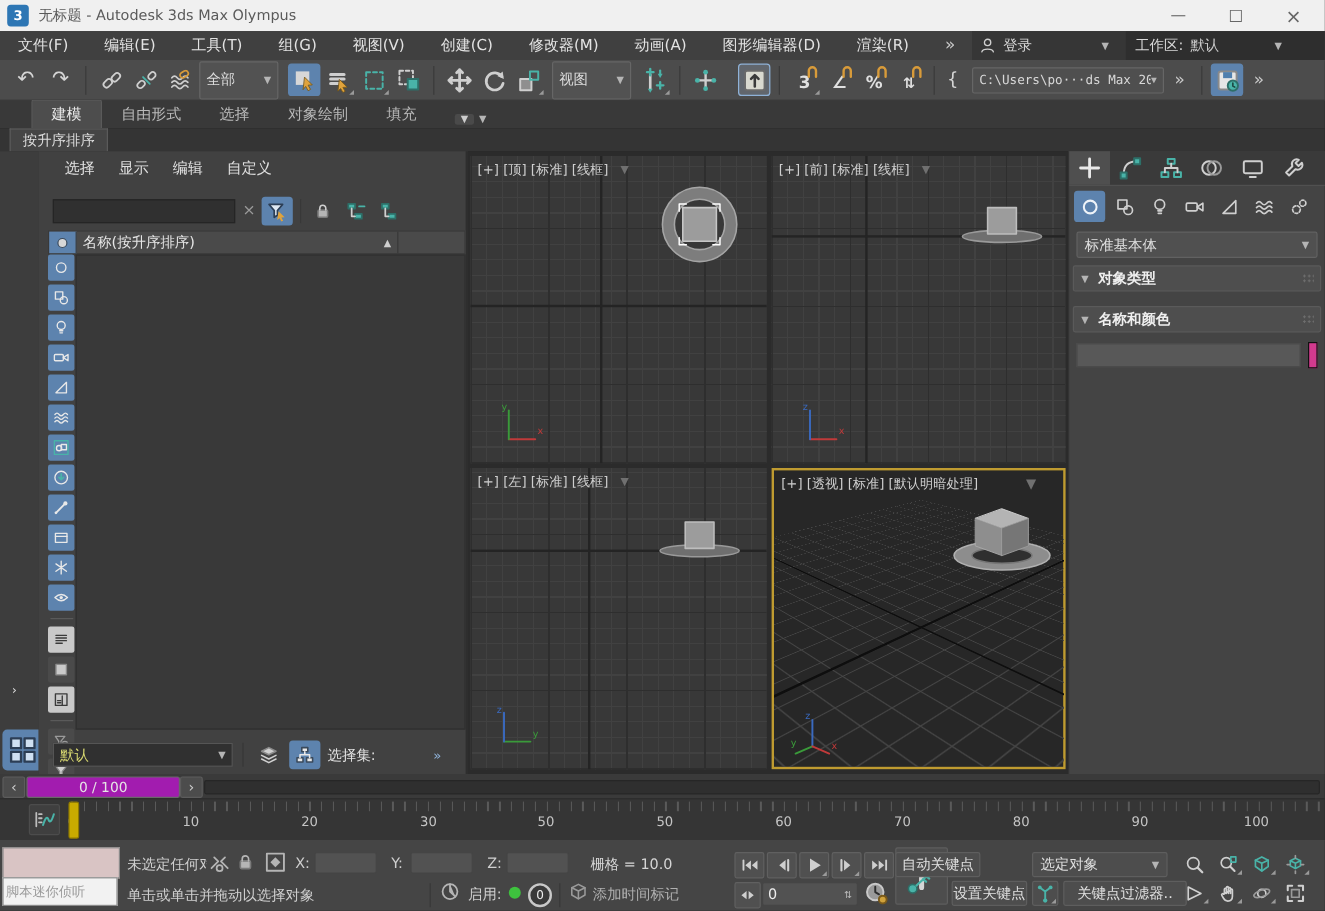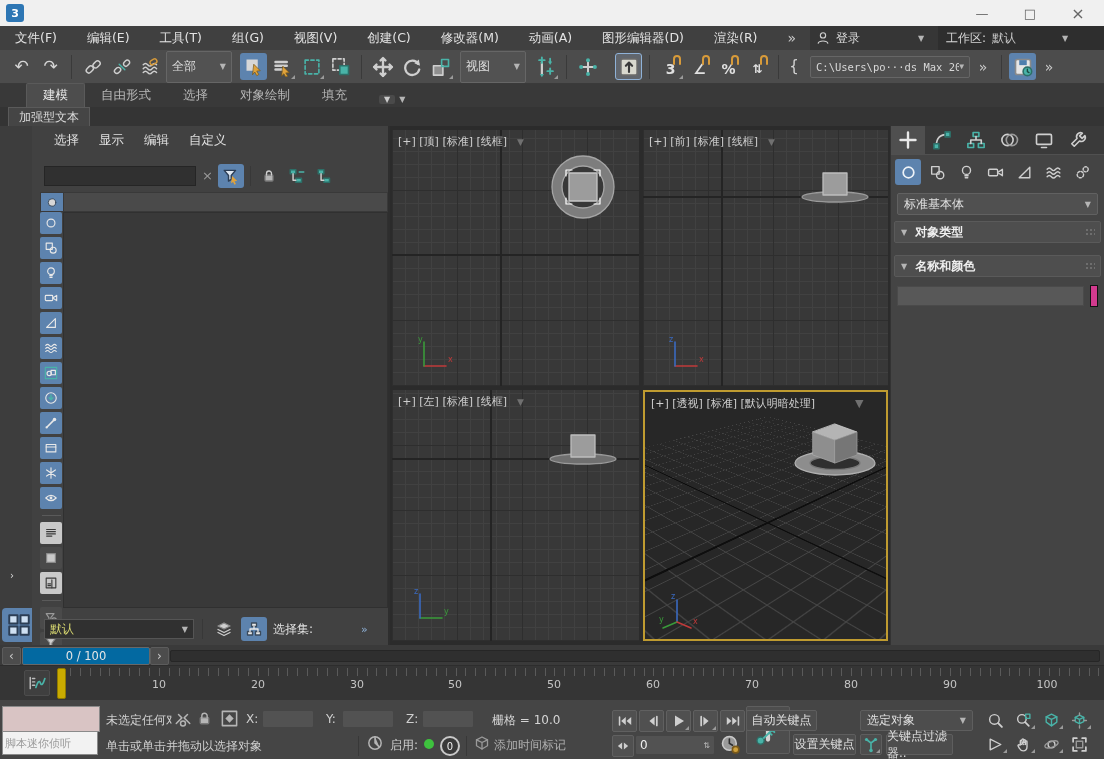--- a/index.html
+++ b/index.html
@@ -99,21 +99,21 @@
   .agrid{display:flex;align-items:center;gap:6px;justify-content:center;margin-top:8px;color:#8f8f8f;}
   .cbox{width:12px;height:12px;background:#4c4c4c;border:1px solid #5c5c5c;}
   .objgrid{display:grid;grid-template-columns:99px 99px;gap:5px;justify-content:center;margin-top:8px;}
   .obtn{height:20px;background:#585858;border:1px solid #6a6a6a;border-radius:3px;display:flex;align-items:center;justify-content:center;color:#e8e8e8;}
   .namerow{display:flex;align-items:center;gap:6px;margin:8px 6px 0 6px;}
   .nameinput{flex:1;height:20px;background:#585858;border:1px solid #4a4a4a;color:#eee;padding:0 4px;box-sizing:border-box;}
   .swatch{width:22px;height:22px;border:1px solid #111;box-sizing:border-box;}
   
   .tslider{left:0;top:645px;width:1104px;height:20px;background:#3a3a3a;border-bottom:1px solid #2d2d2d;}
   .tsbtn{top:2px;width:17px;height:16px;background:#4c4c4c;border:1px solid #5c5c5c;border-radius:2px;display:flex;align-items:center;justify-content:center;color:#ccc;}
-  .tshandle{left:22px;top:2px;width:126px;height:16px;background:#0369a1;border:1px solid #686868;border-radius:2px;display:flex;align-items:center;justify-content:center;color:#e5e5e5;font-size:11.5px;}
+  .tshandle{left:22px;top:2px;width:126px;height:16px;background:#a21caf;border:1px solid #686868;border-radius:2px;display:flex;align-items:center;justify-content:center;color:#e5e5e5;font-size:11.5px;}
   .groove{left:170px;top:5px;width:928px;height:10px;background:#2f2f2f;border:1px solid #262626;border-radius:2px;}
   .trackbar{left:0;top:666px;width:1104px;height:34px;background:#353535;border-bottom:1px solid #2a2a2a;}
   .curvebox{left:24px;top:4px;width:24px;height:24px;background:#3f3f3f;border:1px solid #4c4c4c;border-radius:2px;display:flex;align-items:center;justify-content:center;}
   .ruler{left:55px;top:0;width:1049px;height:34px;}
   .ticks{position:absolute;left:0;top:2px;width:1049px;height:8px;
          background-image:repeating-linear-gradient(90deg,#5a5a5a 0 1px,transparent 1px 9.89px);background-position:5px 0;}
   .tick{position:absolute;top:12px;transform:translateX(-50%);color:#c5c5c5;font-size:11px;}
   .tmark{left:57px;top:2px;width:7px;height:29px;background:#c9ab00;border:1px solid #8f7a00;border-radius:2px;}
   
   .status{left:0;top:700px;width:1104px;height:59px;background:#454545;}
@@ -128,20 +128,21 @@
   .kbtn{height:21px;background:#4d4d4d;border:1px solid #5e5e5e;border-radius:2px;display:flex;align-items:center;justify-content:center;color:#e0e0e0;box-sizing:border-box;}
   .navico{width:26px;height:20px;display:flex;align-items:center;justify-content:center;position:relative;}
   .framefield{left:635px;top:35px;width:80px;height:20px;background:#525252;border:1px solid #454545;border-radius:2px;display:flex;align-items:center;justify-content:space-between;padding:0 4px;box-sizing:border-box;color:#eee;}
   .badge{width:16px;height:16px;border:2px solid #c9c9c9;border-radius:50%;background:#3a3a3a;color:#eee;font-size:10px;display:flex;align-items:center;justify-content:center;}
 </style>
 </head>
 <body>
 
 <div class="abs titlebar">
   <div class="abs logo">3</div>
+  <div class="abs" style="left:32px;top:5px;">无标题 - Autodesk 3ds Max Olympus</div>
   <div class="abs wbtn" style="left:960px;">—</div>
   <div class="abs wbtn" style="left:1008px;">□</div>
   <div class="abs wbtn" style="left:1056px;font-size:16px;">×</div>
 </div>
 
 <div class="abs menubar row">
   <div class="menuitem">文件(F)</div>
   <div class="menuitem">编辑(E)</div>
   <div class="menuitem">工具(T)</div>
   <div class="menuitem">组(G)</div>
@@ -323,21 +324,21 @@
   <div class="rtab">自由形式</div>
   <div class="rtab">选择</div>
   <div class="rtab">对象绘制</div>
   <div class="rtab">填充</div>
   <div class="rtab" style="display:flex;gap:4px;align-items:center;">
     <span style="background:#4a4a4a;border-radius:2px;padding:0 5px;font-size:8px;color:#ccc;">▼</span>
     <span class="dd">▼</span>
   </div>
 </div>
 <div class="abs ribbon2">
-  <div class="rtab2">加强型文本</div>
+  <div class="rtab2">按升序排序</div>
 </div>
 
 <div class="abs lstrip">
   <div class="abs" style="left:10px;top:444px;color:#ddd;font-size:10px;">›</div>
   <div class="abs" style="left:2px;top:482px;width:34px;height:34px;background:#5d83ae;border-radius:4px;display:flex;align-items:center;justify-content:center;">
     <svg width="24" height="24" viewBox="0 0 16 16">
         <rect x="1.5" y="1.5" width="5.5" height="5.5" style="fill:#cfe0f2;stroke:#2c3e55;"></rect>
         <rect x="9" y="1.5" width="5.5" height="5.5" style="fill:#cfe0f2;stroke:#2c3e55;"></rect>
         <rect x="1.5" y="9" width="5.5" height="5.5" style="fill:#cfe0f2;stroke:#2c3e55;"></rect>
         <rect x="9" y="9" width="5.5" height="5.5" style="fill:#cfe0f2;stroke:#2c3e55;"></rect>
@@ -381,20 +382,24 @@
         <rect class="tlb" x="7" y="10" width="5" height="3.5"></rect>
         <path d="M4.5 6v5.8h2.5"></path>
       </svg>
   </div>
 
   <div class="abs exheader">
     <div class="hcell" style="width:23px;justify-content:center;background:#5d83ae;">
       <svg width="13" height="13" viewBox="0 0 16 16">
           <circle cx="8" cy="8" r="5" style="fill:#d7d7d7;stroke:#3a4a5c;"></circle>
         </svg>
+    </div>
+    <div class="hcell" style="width:268px;justify-content:space-between;">
+      <span>名称(按升序排序)</span>
+        <span style="font-size:8px;color:#cfcfcf;">▲</span>
     </div>
     <div class="hcell" style="flex:1;border-right:none;margin-top:48px;">
         <span>冻结</span>
       </div>
   </div>
 
   <div class="abs exlist"></div>
 
   <div class="abs togglecol">
     <div class="tog">
@@ -854,21 +859,21 @@
       <span class="dd">▼</span>
   </div>
   <div class="abs kbtn fly" style="left:860px;top:34px;width:22px;">
     <svg width="16" height="16" viewBox="0 0 16 16">
         <path class="tl" d="M8 13V6M8 6L3.5 2.5M8 6l4.5-3.5" style="stroke-width:1.6;"></path>
         <circle class="tlf" cx="3.5" cy="2.5" r="1.6"></circle>
         <circle class="tlf" cx="12.5" cy="2.5" r="1.6"></circle>
         <circle class="tlf" cx="8" cy="13.5" r="1.8"></circle>
       </svg>
   </div>
-  <div class="abs kbtn" style="left:886px;top:34px;width:67px;">关键点过滤器..</div>
+  <div class="abs kbtn" style="left:886px;top:34px;width:103px;">关键点过滤器..</div>
 
   <div class="abs row" style="left:982px;top:10px;gap:2px;">
     <div class="navico">
         <svg width="17" height="17" viewBox="0 0 16 16">
           <circle cx="7" cy="7" r="4.5"></circle>
           <path d="M10.5 10.5L14 14" style="stroke-width:1.8;"></path>
         </svg>
       </div>
     <div class="navico fly">
         <svg width="17" height="17" viewBox="0 0 16 16">

